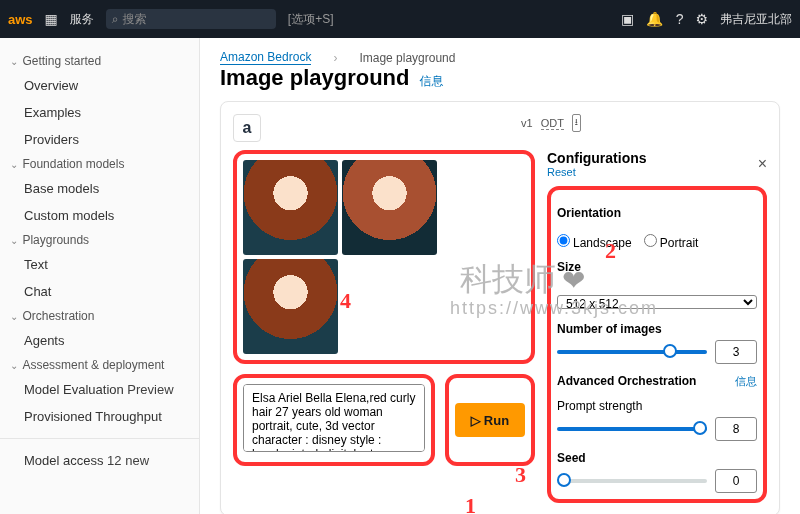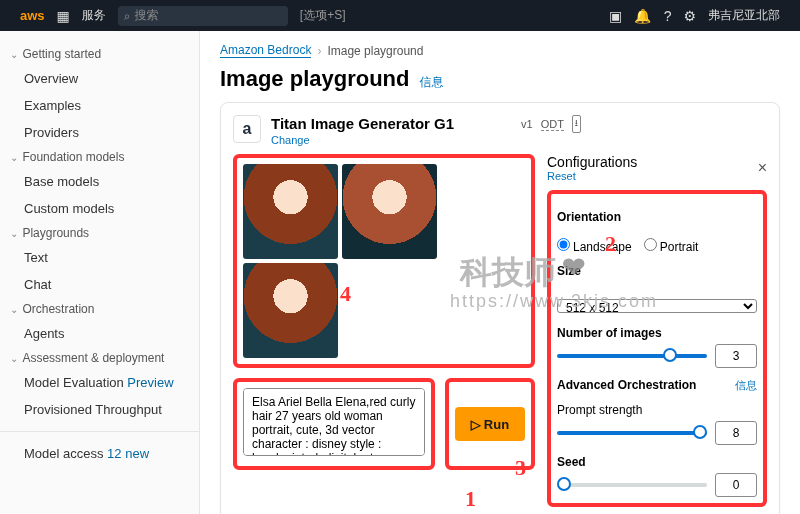--- a/index.html
+++ b/index.html
@@ -1,74 +1,74 @@
 <!DOCTYPE html>
 <html><head>
 <meta charset="utf-8">
 <style>
 *{box-sizing:border-box;margin:0;padding:0;font-family:-apple-system,BlinkMacSystemFont,"Segoe UI",Arial,sans-serif}
 body{width:800px;height:514px;overflow:hidden;background:#fff;position:relative}
-.topbar{height:31px;background:#161d26;display:flex;align-items:center;color:#ddd;font-size:12px;padding:0 20px;gap:12px}
+.topbar{height:38px;background:#161d26;display:flex;align-items:center;color:#ddd;font-size:12px;padding:0 8px;gap:12px}
 .topbar .logo{font-weight:700;color:#f90;font-size:13px}
 .topbar .grid{font-size:14px}
 .topbar .search{flex:0 0 170px;height:20px;background:#2a3441;border-radius:4px;display:flex;align-items:center;padding:0 6px;gap:4px;color:#888}
 .topbar .hint{color:#999}
 .topbar .spacer{flex:1}
 .topbar .ico{font-size:14px}
 .main{display:flex;height:484px}
 .sidebar{width:200px;background:#fafafa;border-right:1px solid #e5e5e5;overflow-y:auto;padding:12px 0;font-size:13px;color:#333}
 .side-group-head{display:flex;align-items:center;gap:4px;padding:4px 10px;color:#555;font-size:12px;cursor:pointer}
 .side-group-head .chev{font-size:10px;color:#888}
 .side-item{padding:6px 24px;color:#333;cursor:pointer}
 .side-item.active{color:#0073bb;font-weight:600}
-.side-link{color:#0369a1;cursor:pointer}
+.side-link{color:#404040;cursor:pointer}
 .side-divider{border-top:1px solid #e5e5e5;margin:8px 0}
 .content{flex:1;padding:12px 20px;overflow:hidden;position:relative}
-.breadcrumb{font-size:12px;margin-bottom:8px;display:flex;align-items:flex-end;gap:6px}
+.breadcrumb{font-size:12px;display:flex;align-items:flex-end;gap:22px}
 .breadcrumb a{color:#0073bb;text-decoration:none;border-bottom:1px solid #0073bb}
 .breadcrumb .sep{color:#aaa}
 .breadcrumb .cur{color:#555}
 h1{font-size:22px;font-weight:700;display:flex;align-items:baseline;gap:10px}
 h1 .info{font-size:12px;color:#0073bb;font-weight:400}
 .card{background:#fff;border:1px solid #e4e4e4;border-radius:8px;margin-top:10px;padding:12px;position:relative;box-shadow:0 1px 2px rgba(0,0,0,.05)}
 .model-head{display:flex;gap:10px;align-items:flex-start}
 .model-logo{width:28px;height:28px;background:#fff;border:1px solid #ddd;border-radius:4px;display:flex;align-items:center;justify-content:center;font-size:16px;font-weight:700;color:#232f3e}
 .model-name{font-size:15px;font-weight:700}
 .change{font-size:11px;color:#0073bb;cursor:pointer;margin-top:2px}
 .model-meta{position:absolute;top:12px;left:300px;display:flex;gap:8px;font-size:11px;color:#555;align-items:center}
 .underdash{border-bottom:1px dashed #888}
 .dlico{border:1px solid #888;border-radius:2px;font-size:9px;padding:0 2px}
 .columns{display:flex;gap:12px;margin-top:8px}
 .left{flex:1}
 .right{width:220px}
 .config-head{display:flex;justify-content:space-between;align-items:center}
-.config-head h3{font-size:14px;font-weight:400}
+.config-head h3{font-size:14px;font-weight:700}
 .close-x{font-size:16px;color:#555;cursor:pointer}
 .reset{font-size:11px;color:#0073bb;cursor:pointer}
-.redbox{border:4px solid #f33;border-radius:6px;padding:6px}
+.redbox{border:4px solid #f33;border-radius:12px;padding:6px}
 .images{display:flex;flex-wrap:wrap;gap:4px;width:210px}
 .fake-img{width:95px;height:95px;border-radius:3px;position:relative;overflow:hidden;background:radial-gradient(circle at 50% 35%,#fbe1cb 0 22%,#8a3a1a 22% 60%,#1b3d4a 60% 100%)}
 .fake-img.alt{background:radial-gradient(circle at 50% 35%,#fbe1cb 0 22%,#a85031 22% 60%,#122c36 60% 100%)}
 .promptbox{margin-top:10px;display:flex;gap:10px}
 .promptbox .txtwrap{flex:1}
 .promptbox textarea{width:100%;height:68px;border:1px solid #888;border-radius:4px;padding:6px 8px;font-size:12px;resize:none;font-family:inherit}
 .runbtn{width:70px;height:34px;background:#ff9900;border:none;border-radius:4px;font-size:13px;font-weight:700;color:#16191f;cursor:pointer;display:flex;align-items:center;justify-content:center;gap:3px}
 .cfg-body{margin-top:8px}
 .cfg-label{font-size:12px;font-weight:700;margin-top:10px;display:flex;justify-content:space-between}
 .cfg-label .info2{color:#0073bb;font-weight:400;font-size:11px;cursor:pointer}
 .radios{display:flex;gap:12px;margin-top:14px;font-size:12px;align-items:center}
 .radios input{margin-right:3px}
 select{width:100%;height:14px;border:1px solid #888;border-radius:3px;font-size:12px;padding:0 4px;margin-top:21px;background:#fff}
 .numrow{display:flex;gap:8px;align-items:center;margin-top:4px}
 .numrow input[type=text]{width:42px;height:24px;border:1px solid #888;border-radius:3px;text-align:center;font-size:12px}
 .slider{flex:1;height:4px;background:#0972d3;border-radius:2px;position:relative}
 .slider.gray{background:#d5dbdb}
 .slider .knob{position:absolute;width:14px;height:14px;background:#fff;border:2px solid #0972d3;border-radius:50%;top:-6px}
 .anno{position:absolute;color:#f33;font-size:22px;font-weight:700;font-family:serif;z-index:4;pointer-events:none}
-.watermark{position:absolute;top:220px;left:260px;font-size:32px;color:#aaa;font-weight:700;z-index:3;opacity:.8;pointer-events:none;display:flex;align-items:flex-start;gap:6px}
+.watermark{position:absolute;top:220px;left:260px;font-size:32px;color:#aaa;font-weight:400;z-index:3;opacity:.8;pointer-events:none;display:flex;align-items:center;gap:6px}
 .watermark .heart{color:#888;font-size:28px}
 .watermark-sub{position:absolute;top:260px;left:250px;font-size:18px;color:#bbb;font-weight:400;letter-spacing:2px;pointer-events:none}
 </style>
 </head>
 <body>
 
 <div class="topbar">
   <span class="logo">aws</span>
   <span class="grid">▦</span>
   <span>服务</span>
@@ -129,24 +129,20 @@
       <span class="cur">Image playground</span>
     </div>
     <h1>
         <span>Image playground</span>
         <span class="info">信息</span>
       </h1>
 
     <div class="card">
       <div class="model-head">
         <div class="model-logo">a</div>
-        <div>
-          <div class="model-name">Titan Image Generator G1</div>
-          <div class="change">Change</div>
-        </div>
       </div>
       <div class="model-meta">
         <span>v1</span>
         <span class="underdash">ODT</span>
         <span class="dlico">⭳</span>
       </div>
 
       <div class="columns">
         <div class="left">
           <div class="redbox">

